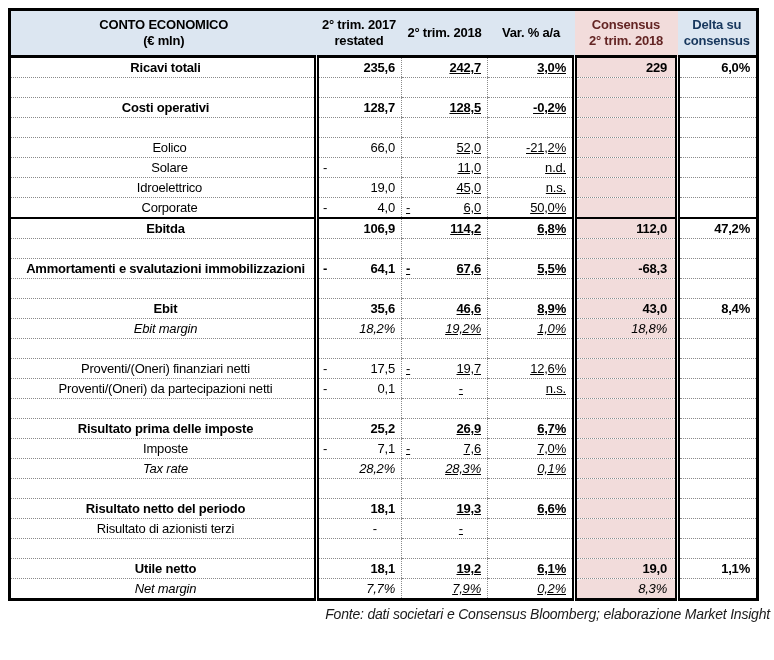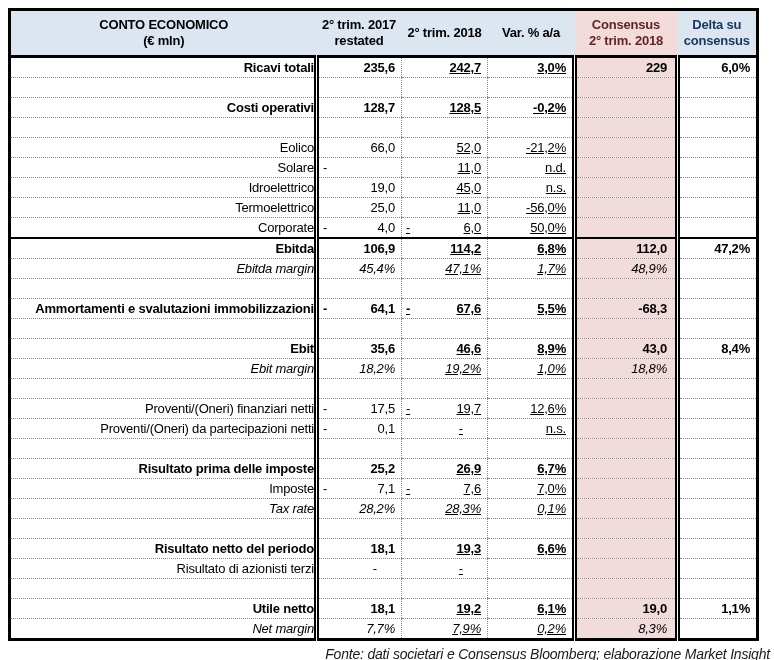--- a/index.html
+++ b/index.html
@@ -39,26 +39,26 @@
   }
   thead th.th-cons{background:var(--consensus-pink);color:var(--consensus-text);}
   thead th.th-delta{color:var(--delta-text);}
   tbody td{
     height:20px;line-height:19px;padding:0;
     border-bottom:1px dotted var(--dotted-gray);
     overflow:hidden;white-space:nowrap;
   }
   tbody tr:last-child td{border-bottom:none;}
   tbody tr.solid td{border-bottom:2px solid var(--border-black);}
-  td.lbl{text-align:right;padding-left:6px;margin-left:24px;}
+  td.lbl{text-align:center;padding-left:6px;margin-left:24px;}
   td.lbl.indent{padding-left:14px;}
   td.num{text-align:right;padding-right:6px;}
   td.gl{border-left:5px double var(--border-black);}
   td.dl{border-left:1px dotted var(--dotted-gray);text-decoration:underline;}
-  td.cons{background:var(--consensus-pink);padding-right:8px;}
+  td.cons{background:var(--consensus-pink);padding-right:8px;border-radius:7px;}
   td.pad-dash{padding-right:24px;}
   tr.r-bold td{font-weight:bold;}
   tr.r-italic td{font-style:italic;}
   .acct{display:flex;justify-content:space-between;align-items:baseline;}
   .acct .sign{padding-left:4px;}
   .footer{
     width:762px;margin-top:5px;text-align:right;
     font-style:italic;font-size:14px;letter-spacing:-0.2px;color:#1a1a1a;
   }
 </style>
@@ -144,28 +144,20 @@
     <td class="num gl"></td>
   </tr>
         <tr>
     <td class="lbl indent">Idroelettrico</td>
     <td class="num gl">19,0</td>
     <td class="num dl">45,0</td>
     <td class="num dl">n.s.</td>
     <td class="num gl cons"></td>
     <td class="num gl"></td>
   </tr>
-        <tr>
-    <td class="lbl indent">Termoelettrico</td>
-    <td class="num gl">25,0</td>
-    <td class="num dl">11,0</td>
-    <td class="num dl">-56,0%</td>
-    <td class="num gl cons"></td>
-    <td class="num gl"></td>
-  </tr>
         <tr class="solid">
     <td class="lbl indent">Corporate</td>
     <td class="num gl">
             <span class="acct">
               <span class="sign">-</span>
               <span class="v">4,0</span>
             </span>
           </td>
     <td class="num dl">
             <span class="acct">
@@ -178,28 +170,20 @@
     <td class="num gl"></td>
   </tr>
         <tr class="r-bold">
     <td class="lbl">Ebitda</td>
     <td class="num gl">106,9</td>
     <td class="num dl">114,2</td>
     <td class="num dl">6,8%</td>
     <td class="num gl cons">112,0</td>
     <td class="num gl">47,2%</td>
   </tr>
-        <tr class="r-italic">
-    <td class="lbl">Ebitda margin</td>
-    <td class="num gl">45,4%</td>
-    <td class="num dl">47,1%</td>
-    <td class="num dl">1,7%</td>
-    <td class="num gl cons">48,9%</td>
-    <td class="num gl"></td>
-  </tr>
         <tr>
     <td class="lbl"></td>
     <td class="num gl"></td>
     <td class="num dl"></td>
     <td class="num dl"></td>
     <td class="num gl cons"></td>
     <td class="num gl"></td>
   </tr>
         <tr class="r-bold">
     <td class="lbl">Ammortamenti e svalutazioni immobilizzazioni</td>

